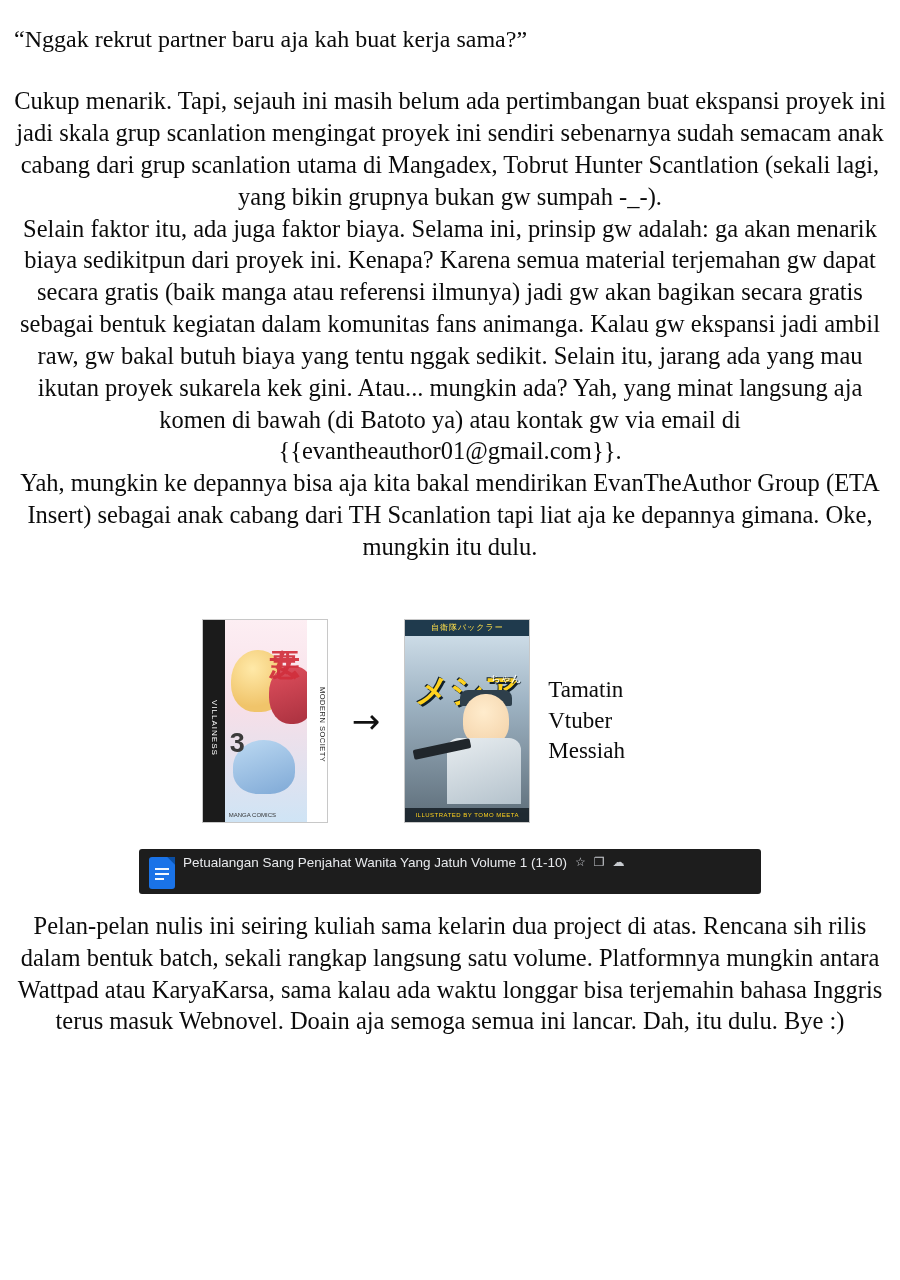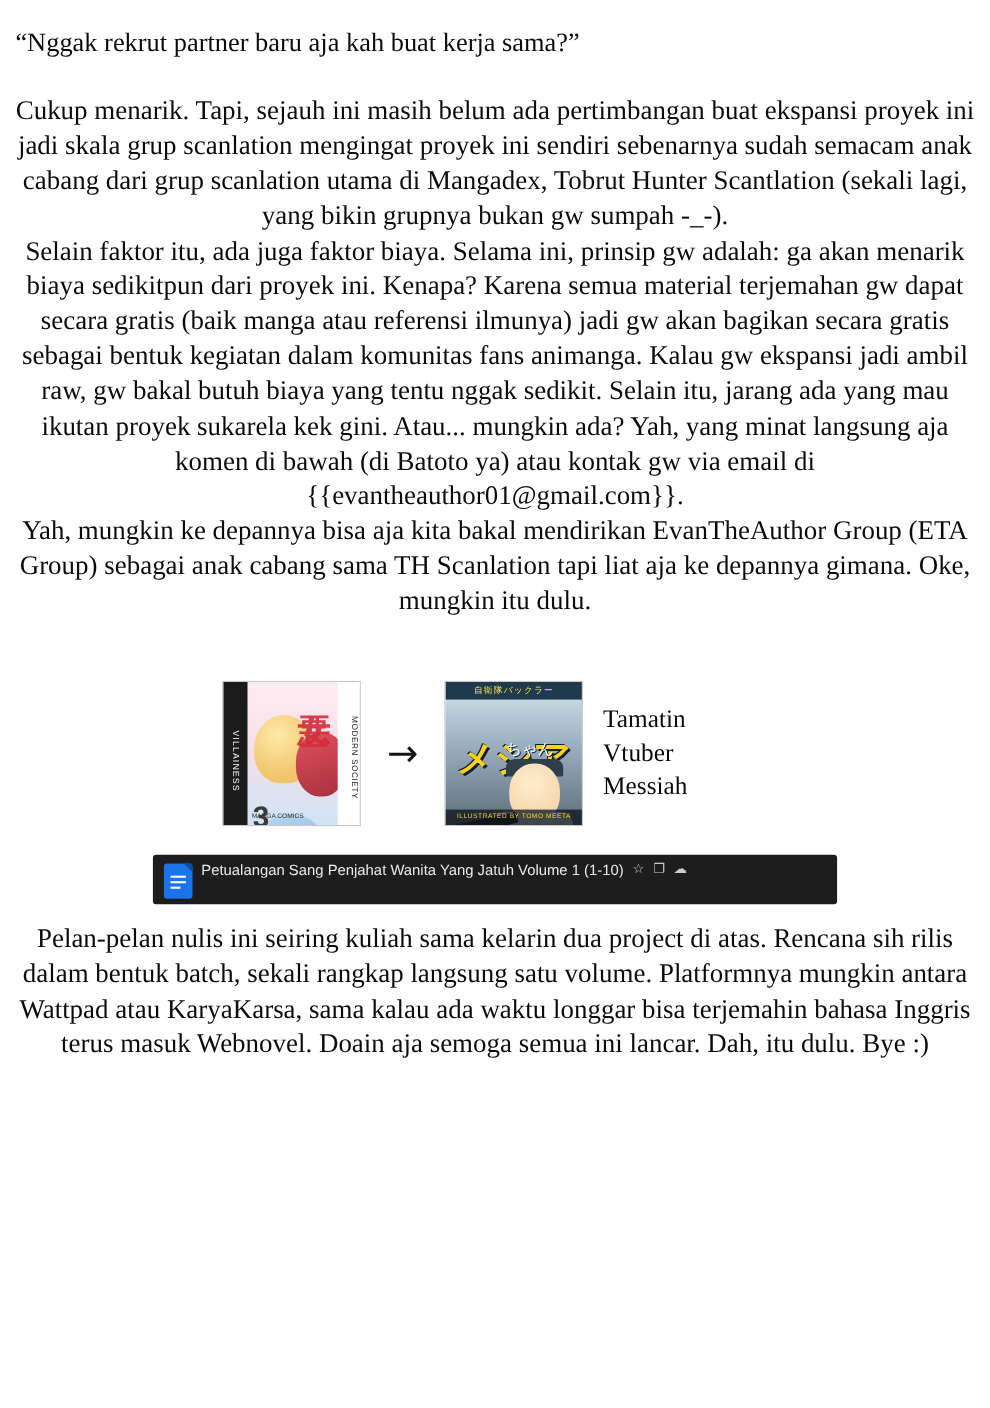--- a/index.html
+++ b/index.html
@@ -48,21 +48,21 @@
   
   .roadmap {
     display: flex;
     align-items: center;
     justify-content: center;
     gap: 18px;
     margin-top: 26px;
   }
   .cover {
     width: 126px;
-    height: 132px;
+    height: 204px;
     position: relative;
     overflow: hidden;
     flex: 0 0 auto;
     border: 1px solid #c8c8c8;
     box-sizing: border-box;
   }
   
   .cover-a {
     background: linear-gradient(180deg,#fdeef3 0%, #f6dfe8 45%, #cfe4f5 100%);
   }
@@ -170,23 +170,23 @@
     font-size: 34px;
     font-weight: bold;
     font-family: "DejaVu Sans", sans-serif;
     text-shadow: 2px 2px 0 #11202b, -1px -1px 0 #11202b;
     line-height: 32px;
     margin-top: 36px;
   }
   .cover-b .sub-jp {
     position: absolute;
     top: 52px;
-    right: 26px;
+    right: 8px;
     color: #ffffff;
-    font-size: 14px;
+    font-size: 10px;
     font-family: Liberation Serif, serif;
     text-shadow: 1px 1px 0 #11202b;
   }
   .cover-b .charhead {
     position: absolute;
     width: 46px; height: 52px;
     left: 58px; top: 74px;
     border-radius: 48% 48% 42% 42%;
     background: radial-gradient(circle at 45% 35%, #ffeccd, #f2cfa4);
   }
@@ -317,21 +317,21 @@
 <body>
 
 <div class="page">
 
   <p class="quote-line">“Nggak rekrut partner baru aja kah buat kerja sama?”</p>
 
   <div class="block-gap"></div>
 
   <p class="para">Cukup menarik. Tapi, sejauh ini masih belum ada pertimbangan buat ekspansi proyek ini jadi skala grup scanlation mengingat proyek ini sendiri sebenarnya sudah semacam anak cabang dari grup scanlation utama di Mangadex, Tobrut Hunter Scantlation (sekali lagi, yang bikin grupnya bukan gw sumpah -_-).</p>
   <p class="para">Selain faktor itu, ada juga faktor biaya. Selama ini, prinsip gw adalah: ga akan menarik biaya sedikitpun dari proyek ini. Kenapa? Karena semua material terjemahan gw dapat secara gratis (baik manga atau referensi ilmunya) jadi gw akan bagikan secara gratis sebagai bentuk kegiatan dalam komunitas fans animanga. Kalau gw ekspansi jadi ambil raw, gw bakal butuh biaya yang tentu nggak sedikit. Selain itu, jarang ada yang mau ikutan proyek sukarela kek gini. Atau... mungkin ada? Yah, yang minat langsung aja komen di bawah (di Batoto ya) atau kontak gw via email di {{evantheauthor01@gmail.com}}.</p>
-  <p class="para">Yah, mungkin ke depannya bisa aja kita bakal mendirikan EvanTheAuthor Group (ETA Group) sebagai anak cabang sama TH Scanlation tapi liat aja ke depannya gimana. Oke, mungkin itu dulu.</p>
+  <p class="para">Yah, mungkin ke depannya bisa aja kita bakal mendirikan EvanTheAuthor Group (ETA Insert) sebagai anak cabang dari TH Scanlation tapi liat aja ke depannya gimana. Oke, mungkin itu dulu.</p>
 
   <div class="block-gap"></div>
 
 
   <div class="roadmap">
 
     <div class="cover cover-a">
       <div class="strip">VILLAINESS</div>
       <div class="blob1"></div>
       <div class="blob2"></div>

